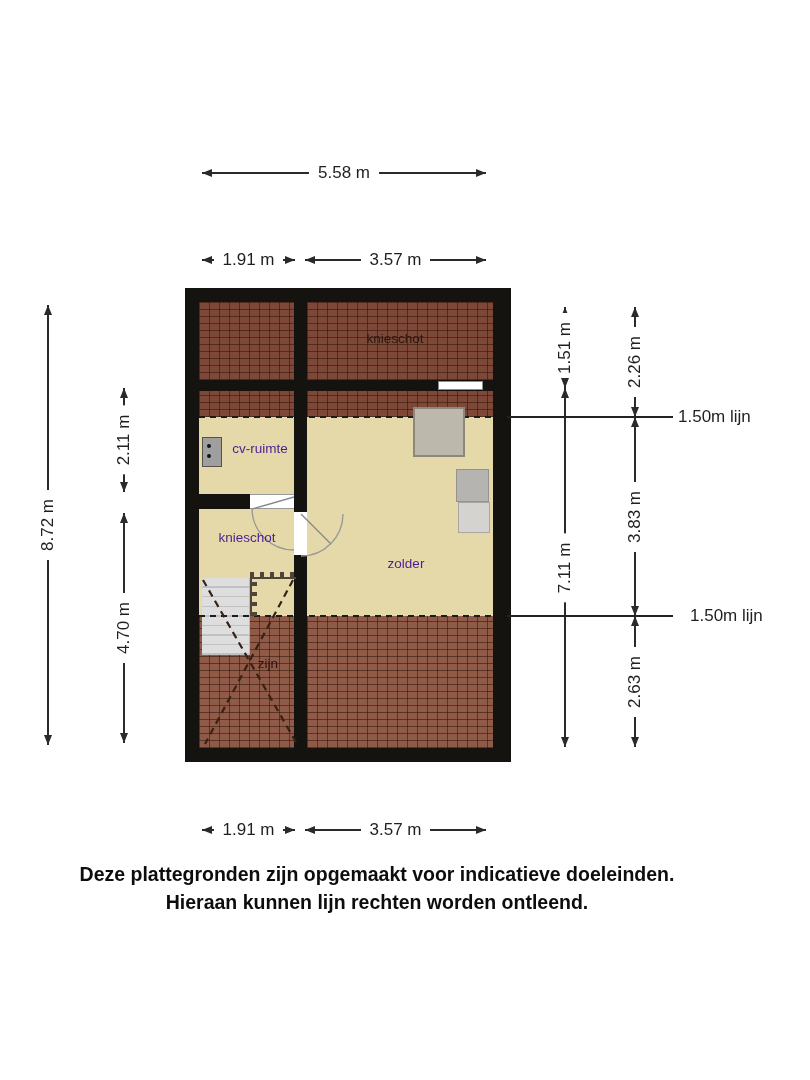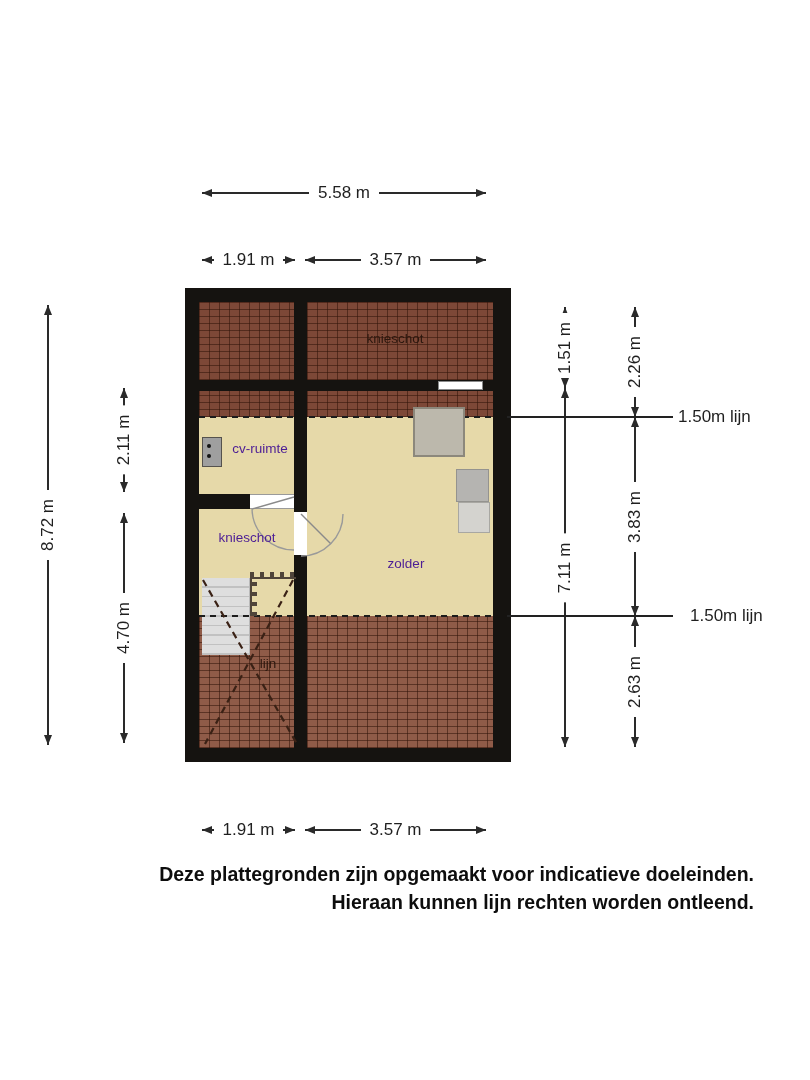--- a/index.html
+++ b/index.html
@@ -58,27 +58,27 @@
   .vdim{width:0;border-left:2px solid var(--dim);}
   .vdim::before{content:"";position:absolute;top:0;left:-5px;width:0;height:0;
     border:4px solid transparent;border-top:0;border-bottom:10px solid var(--dim);}
   .vdim::after{content:"";position:absolute;bottom:0;left:-5px;width:0;height:0;
     border:4px solid transparent;border-bottom:0;border-top:10px solid var(--dim);}
   .vdim>span{position:absolute;top:50%;left:-1px;transform:translate(-50%,-50%) rotate(-90deg);
     background:#fff;padding:0 9px;font-size:17px;color:#1f1f1f;white-space:nowrap;}
   .refline{height:0;border-top:2px solid #222;}
   .refline-label{font-size:17px;color:#1f1f1f;white-space:nowrap;}
   
-  #disclaimer{left:0;top:860px;width:754px;text-align:right;
+  #disclaimer{left:0;top:860px;width:754px;text-align:center;
     font-size:19.5px;font-weight:bold;color:#0d0d0d;line-height:28px;}
 </style>
 </head>
 <body>
 
-<div class="abs hdim" style="left:202px;top:192px;width:284px;">
+<div class="abs hdim" style="left:202px;top:172px;width:284px;">
   <span>5.58 m</span>
 </div>
 <div class="abs hdim" style="left:202px;top:259px;width:93px;">
   <span>1.91 m</span>
 </div>
 <div class="abs hdim" style="left:305px;top:259px;width:181px;">
   <span>3.57 m</span>
 </div>
 
 <div class="abs" id="plan">
@@ -119,21 +119,21 @@
       <path d="M53 207 L95 195" stroke="#8a8a8a" stroke-width="1.4" fill="none"></path>
       <path d="M53 206 A42 42 0 0 0 95 248" stroke="#9a9a9a" stroke-width="1.4" fill="none"></path>
       <path d="M102 212 L132 242" stroke="#8a8a8a" stroke-width="1.4" fill="none"></path>
       <path d="M144 212 A42 42 0 0 1 102 254" stroke="#9a9a9a" stroke-width="1.4" fill="none"></path>
     </svg>
 
     <div class="abs room-label on-tiles" style="left:130px;top:29px;width:132px;">knieschot</div>
     <div class="abs room-label" style="left:11px;top:139px;width:100px;">cv-ruimte</div>
     <div class="abs room-label" style="left:0;top:228px;width:96px;">knieschot</div>
     <div class="abs room-label" style="left:147px;top:254px;width:120px;">zolder</div>
-    <div class="abs room-label on-tiles" style="left:39px;top:354px;width:60px;">lijn</div>
+    <div class="abs room-label on-tiles" style="left:39px;top:354px;width:60px;">zijn</div>
   </div>
 </div>
 
 <div class="abs hdim" style="left:202px;top:829px;width:93px;">
   <span>1.91 m</span>
 </div>
 <div class="abs hdim" style="left:305px;top:829px;width:181px;">
   <span>3.57 m</span>
 </div>
 

